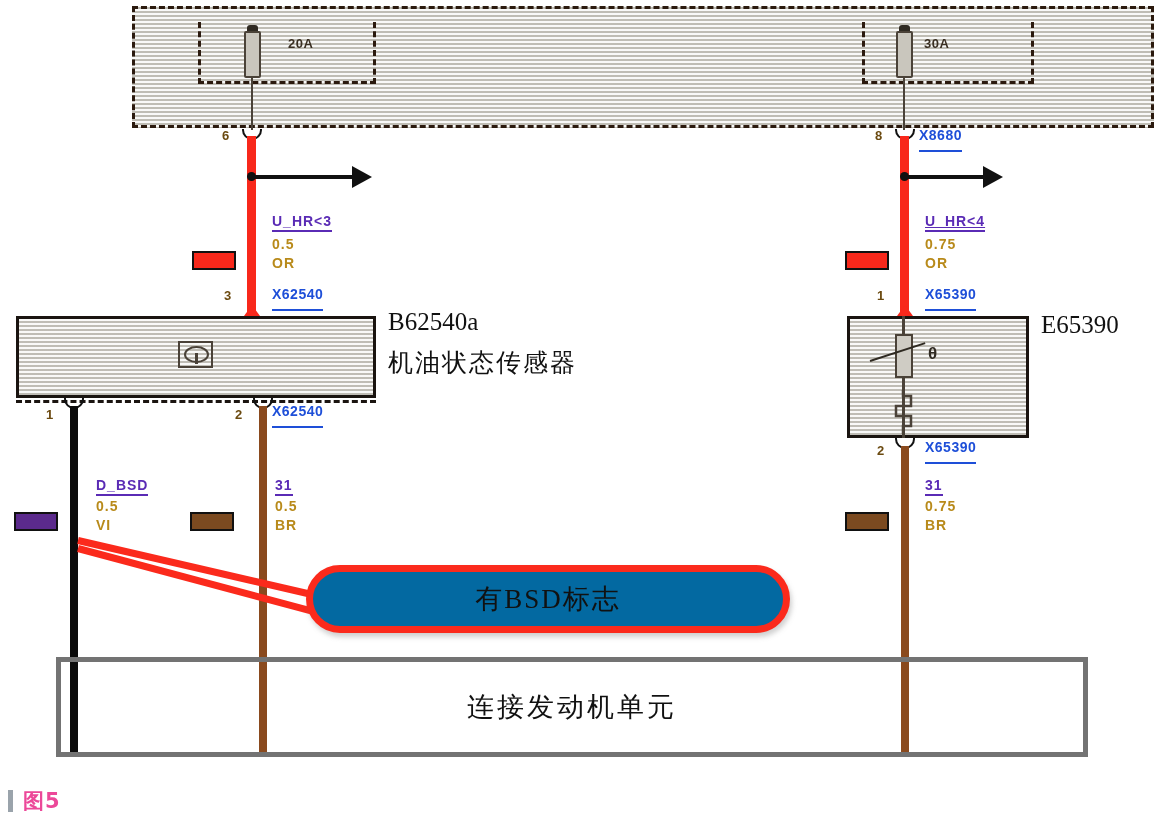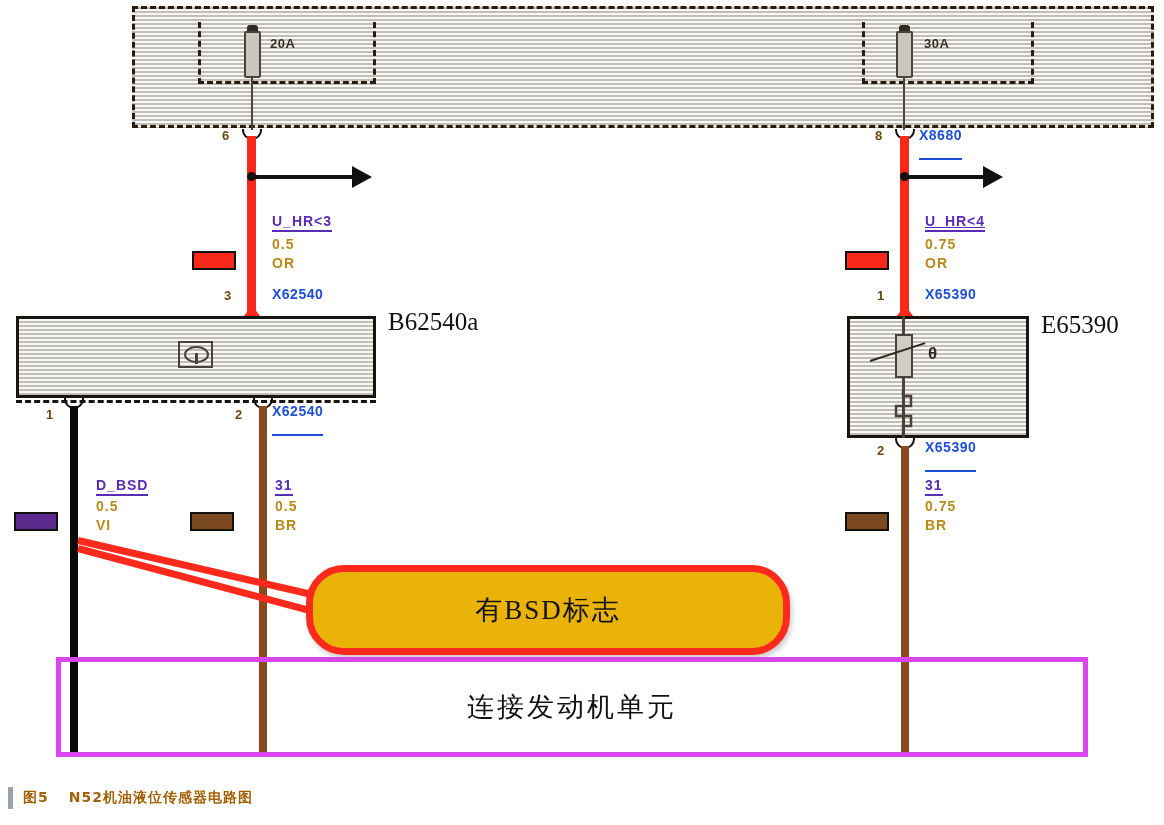--- a/index.html
+++ b/index.html
@@ -56,21 +56,21 @@
   }
   .term-up{
     position:absolute;width:0;height:0;
     border-left:8px solid transparent;border-right:8px solid transparent;
     border-bottom:11px solid #f8281b;
   }
 
   .pin-num{position:absolute;font-size:13px;color:#6b4a10;font-weight:bold;}
   .conn-id{
     position:absolute;font-size:14px;font-weight:bold;color:#1e4fd8;
-    border-bottom:2px solid #1e4fd8;letter-spacing:.5px;padding-bottom:15px;
+    border-bottom:2px solid #1e4fd8;letter-spacing:.5px;padding-bottom:7px;
   }
 
   .sig-name{
     position:absolute;font-size:14px;font-weight:bold;color:#5a2bb5;
     border-bottom:2px solid #5a2bb5;letter-spacing:1px;padding-bottom:1px;
   }
   .sig-size{position:absolute;font-size:14px;font-weight:bold;color:#b88a1a;letter-spacing:1px;}
   .sig-color{position:absolute;font-size:14px;font-weight:bold;color:#b88a1a;letter-spacing:1px;}
 
   .swatch{position:absolute;width:44px;height:19px;border:2px solid #111;box-sizing:border-box;}
@@ -127,67 +127,67 @@
     transform:rotate(-18deg);transform-origin:left center;
   }
   .therm-theta{position:absolute;font-size:17px;color:#2f2a22;font-weight:bold;}
   .heater{
     position:absolute;width:26px;height:44px;
   }
   .heater svg{display:block;}
 
   
   .callout{
-    position:absolute;left:306px;top:565px;width:484px;height:90px;
-    border:7px solid #fb2a1c;border-radius:38px;background:#eab308;
+    position:absolute;left:306px;top:565px;width:484px;height:68px;
+    border:7px solid #fb2a1c;border-radius:38px;background:#0369a1;
     box-sizing:border-box;
     box-shadow:2px 4px 5px rgba(120,120,120,.35);
   }
   .callout-text{
     position:absolute;left:0;top:0;width:100%;height:100%;
     display:flex;align-items:center;justify-content:center;
     font-family:"Liberation Serif","DejaVu Serif",serif;
     font-size:27px;color:#111;letter-spacing:2px;
   }
   .leader{position:absolute;height:7px;background:#fb2a1c;transform-origin:left center;}
 
   .redbox{
     position:absolute;left:56px;top:657px;width:1032px;height:100px;
-    border:5px solid #d946ef;box-sizing:border-box;background:transparent;
+    border:5px solid #737373;box-sizing:border-box;background:transparent;
   }
   .redbox-text{
     position:absolute;left:0;top:0;width:100%;height:100%;
     display:flex;align-items:center;justify-content:center;
     font-family:"Liberation Serif","DejaVu Serif",serif;
     font-size:27px;color:#111;letter-spacing:3px;
   }
 
   
   .caption{
     position:absolute;left:8px;top:787px;display:flex;align-items:center;gap:10px;
   }
   .caption-bar{width:5px;height:22px;background:#9aa3ab;}
   .caption-text{
     font-family:"DejaVu Sans","Liberation Sans",sans-serif;
-    font-size:14px;font-weight:bold;color:#a16207;letter-spacing:1px;
+    font-size:21px;font-weight:bold;color:#ec4899;letter-spacing:1px;
   }
 </style>
 </head>
 <body>
 
 <div class="stage">
 
   <div class="fusepanel"></div>
 
   <div class="fusebox" id="fusebox-left"></div>
   <div class="fusebox" id="fusebox-right"></div>
 
   <div class="fuse-cap" style="left:247px;top:25px;"></div>
   <div class="fuse-body" style="left:244px;top:31px;"></div>
-  <div class="fuse-label" style="left:270px;top:36px;">20A</div>
+  <div class="fuse-label" style="left:288px;top:36px;">20A</div>
   <div class="fuse-stem" style="left:251px;top:78px;height:52px;"></div>
 
   <div class="fuse-cap" style="left:899px;top:25px;"></div>
   <div class="fuse-body" style="left:896px;top:31px;"></div>
   <div class="fuse-label" style="left:924px;top:36px;">30A</div>
   <div class="fuse-stem" style="left:903px;top:78px;height:52px;"></div>
 
   <div class="term" style="left:242px;top:129px;"></div>
   <div class="pin-num" style="left:222px;top:128px;">6</div>
 
@@ -206,20 +206,21 @@
   <div class="conn-id" style="left:272px;top:286px;">X62540</div>
   <div class="term-up" style="left:244px;top:305px;"></div>
 
   <div class="compbox" style="left:16px;top:316px;width:360px;height:82px;"></div>
   <div class="sensor-glyph" style="left:178px;top:341px;">
     <div class="sensor-oval"></div>
     <div class="sensor-stem"></div>
   </div>
   <div class="comp-underline" style="left:16px;top:400px;width:360px;"></div>
   <div class="comp-id" style="left:388px;top:308px;">B62540a</div>
+  <div class="comp-cn" style="left:388px;top:346px;">机油状态传感器</div>
 
   <div class="term" style="left:64px;top:398px;"></div>
   <div class="pin-num" style="left:46px;top:407px;">1</div>
 
   <div class="term" style="left:253px;top:398px;"></div>
   <div class="pin-num" style="left:235px;top:407px;">2</div>
   <div class="conn-id" style="left:272px;top:403px;">X62540</div>
 
   <div class="wire wire-black" style="left:70px;top:406px;height:351px;"></div>
   <div class="sig-name" style="left:96px;top:477px;">D_BSD</div>
@@ -282,16 +283,15 @@
     <div class="callout-text">有BSD标志</div>
   </div>
 
   <div class="redbox">
     <div class="redbox-text">连接发动机单元</div>
   </div>
 
   <div class="caption">
     <div class="caption-bar"></div>
     <div class="caption-text">图5</div>
-    <div class="caption-text" style="margin-left:10px;">N52机油液位传感器电路图</div>
   </div>
 
 </div>
 
 </body></html>

